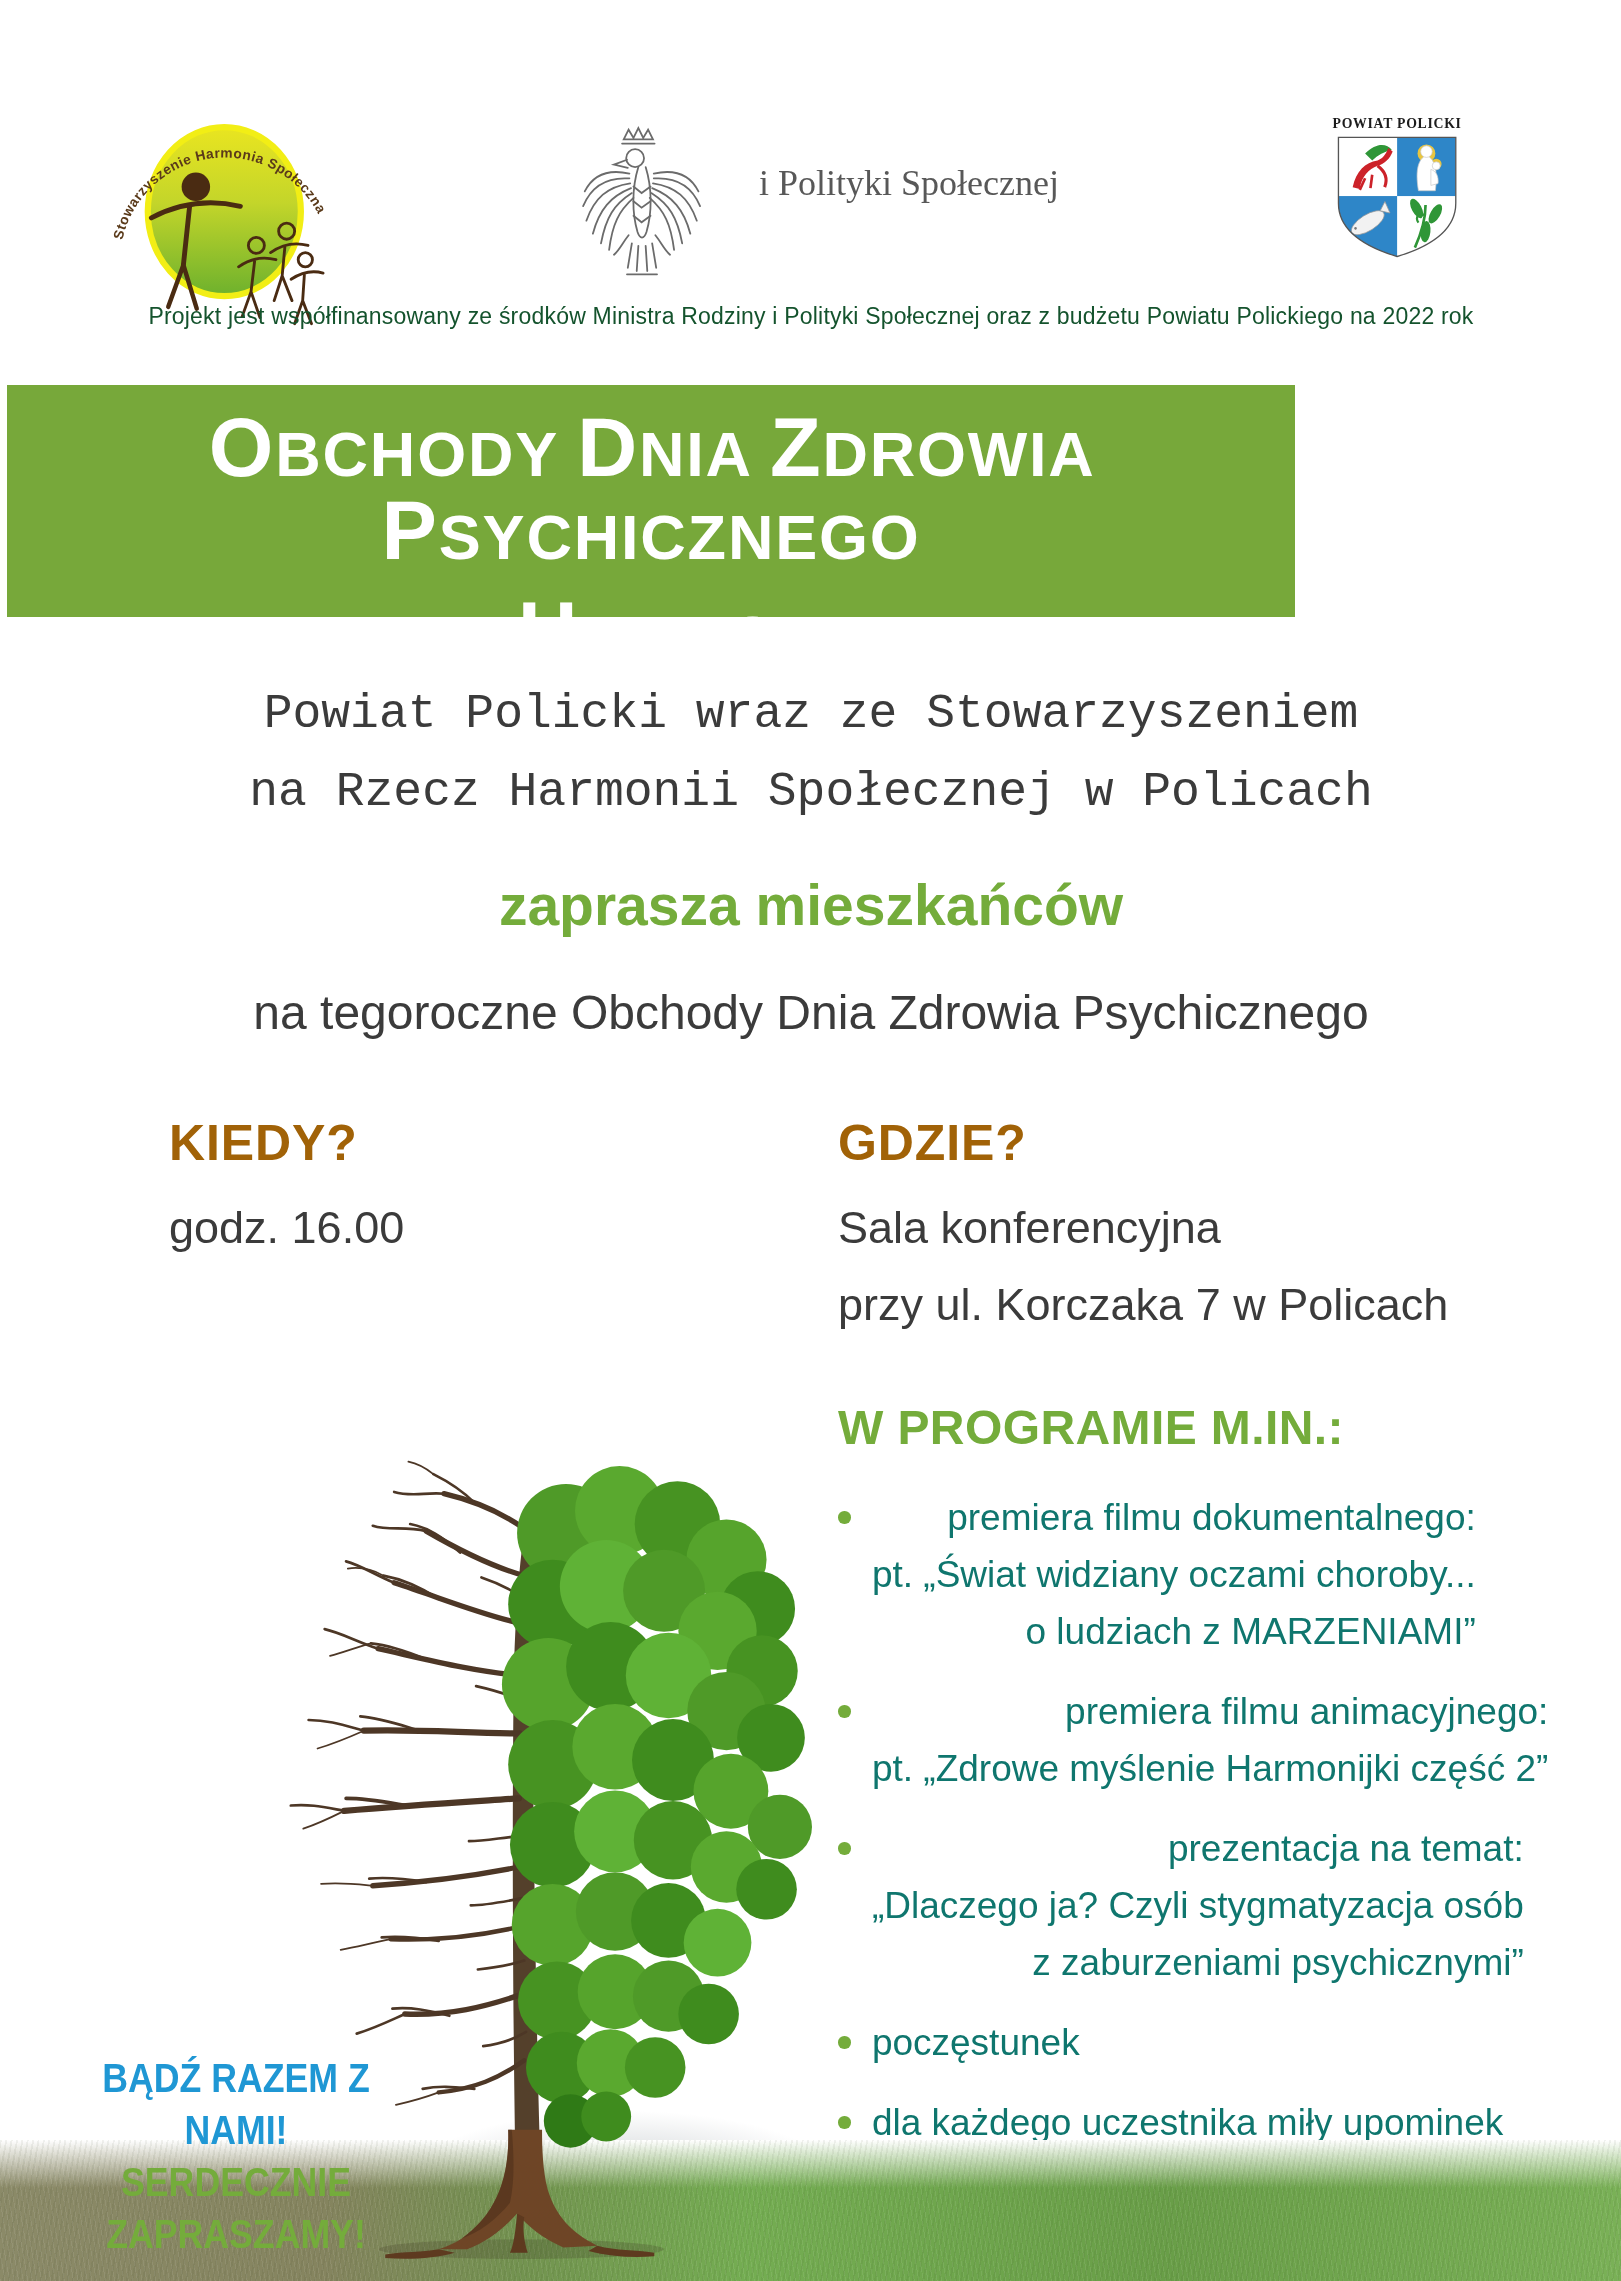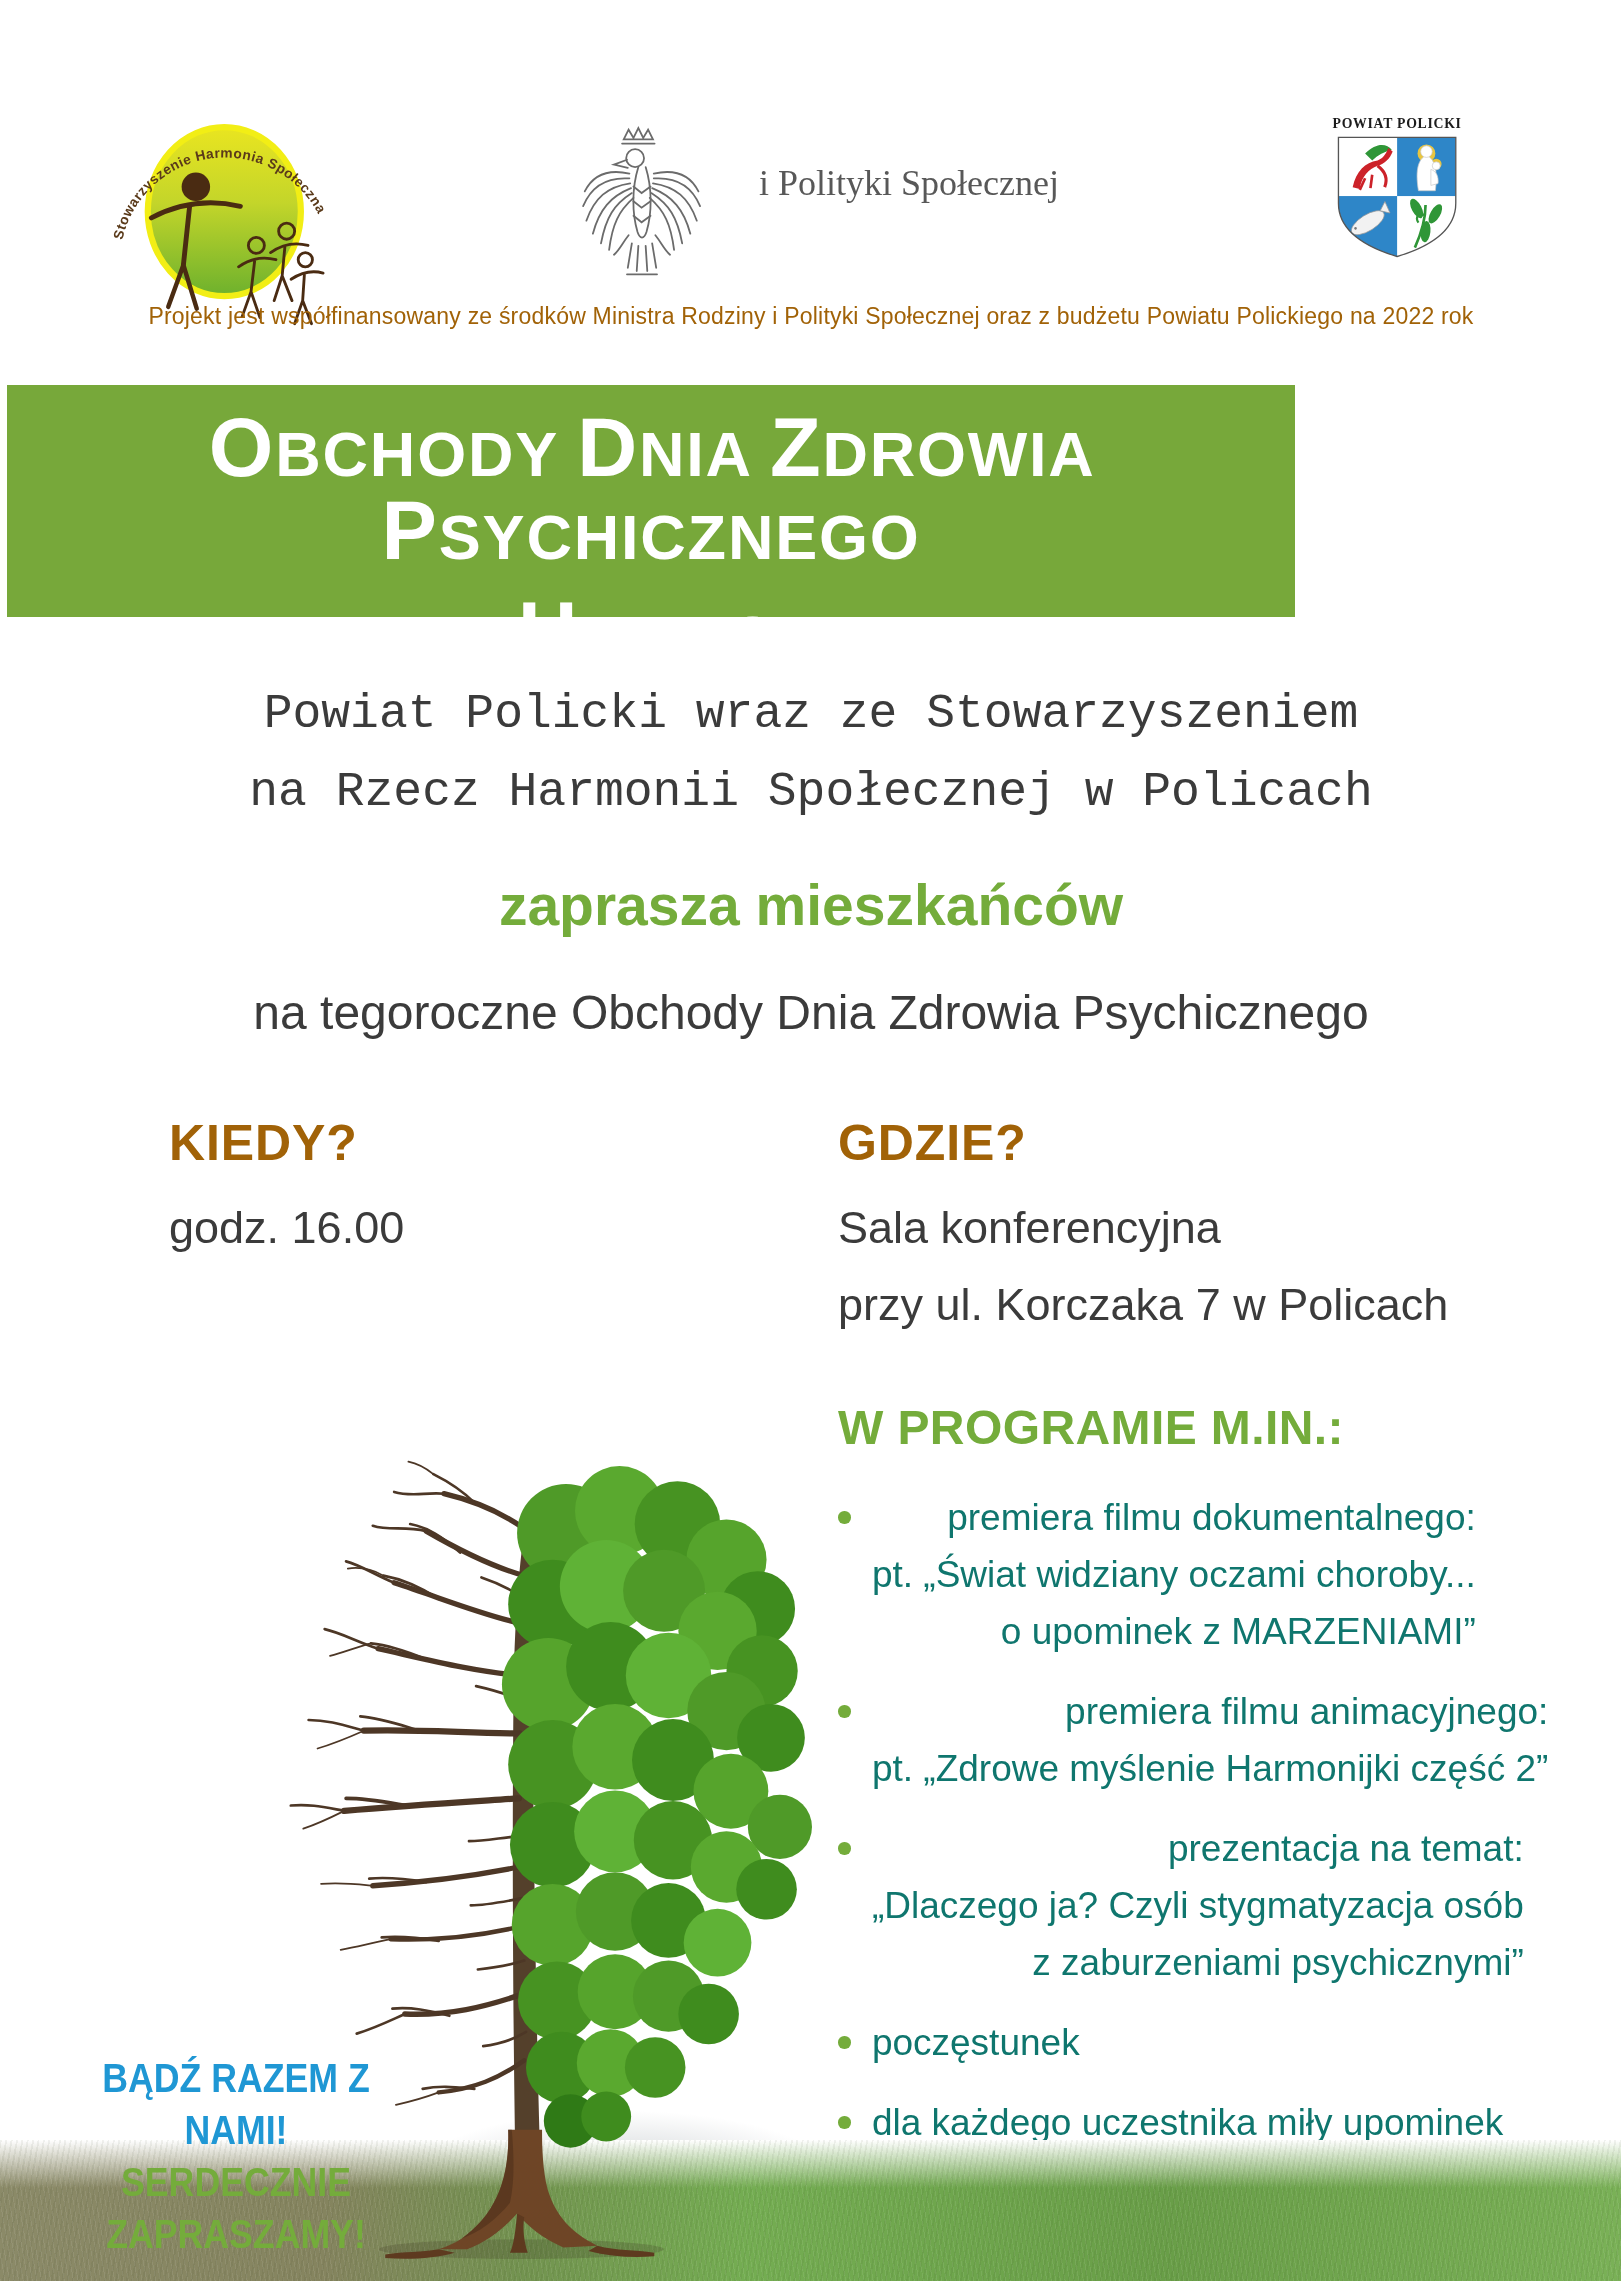--- a/index.html
+++ b/index.html
@@ -9,21 +9,21 @@
   }
   .abs{position:absolute;}
 
   
   .logo-assoc{left:89px;top:71px;width:276px;height:267px;}
   .logo-eagle{left:575px;top:114px;width:134px;height:176px;}
   .ministry-text{left:713px;top:159px;width:392px;text-align:center;
     font-family:"Liberation Serif", serif;font-size:36px;line-height:48px;color:#585858;}
   .logo-powiat{left:1326px;top:107px;width:160px;height:171px;}
 
-  .cofinance{left:0;right:0;top:303px;text-align:center;font-size:23px;color:#a16207;letter-spacing:0.2px;}
+  .cofinance{left:0;right:0;top:303px;text-align:center;font-size:23px;color:#14532d;letter-spacing:0.2px;}
 
   
   .banner{left:7.1px;top:385px;width:1288px;height:232px;background:#77A83A;text-align:center;}
   .banner-line{display:block;font-weight:700;color:#ffffff;letter-spacing:1.8px;line-height:1;}
   .banner-line1{margin-top:21.4px;}
   .banner-line2{margin-top:18px;}
   .bc{font-size:83px;}
   .sc{font-size:63px;}
 
   
@@ -182,21 +182,21 @@
 </div>
 
 <div class="abs program">
   <div class="program-title">W PROGRAMIE M.IN.:</div>
   <div class="program-list">
     <div class="prog-item">
       <span class="dot"></span>
       <div class="prog-lines">
         <div>premiera filmu dokumentalnego:</div>
         <div>pt. „Świat widziany oczami choroby...</div>
-        <div>o upominek z MARZENIAMI”</div>
+        <div>o ludziach z MARZENIAMI”</div>
       </div>
     </div>
     <div class="prog-item">
       <span class="dot"></span>
       <div class="prog-lines">
         <div>premiera filmu animacyjnego:</div>
         <div>pt. „Zdrowe myślenie Harmonijki część 2”</div>
       </div>
     </div>
     <div class="prog-item">

